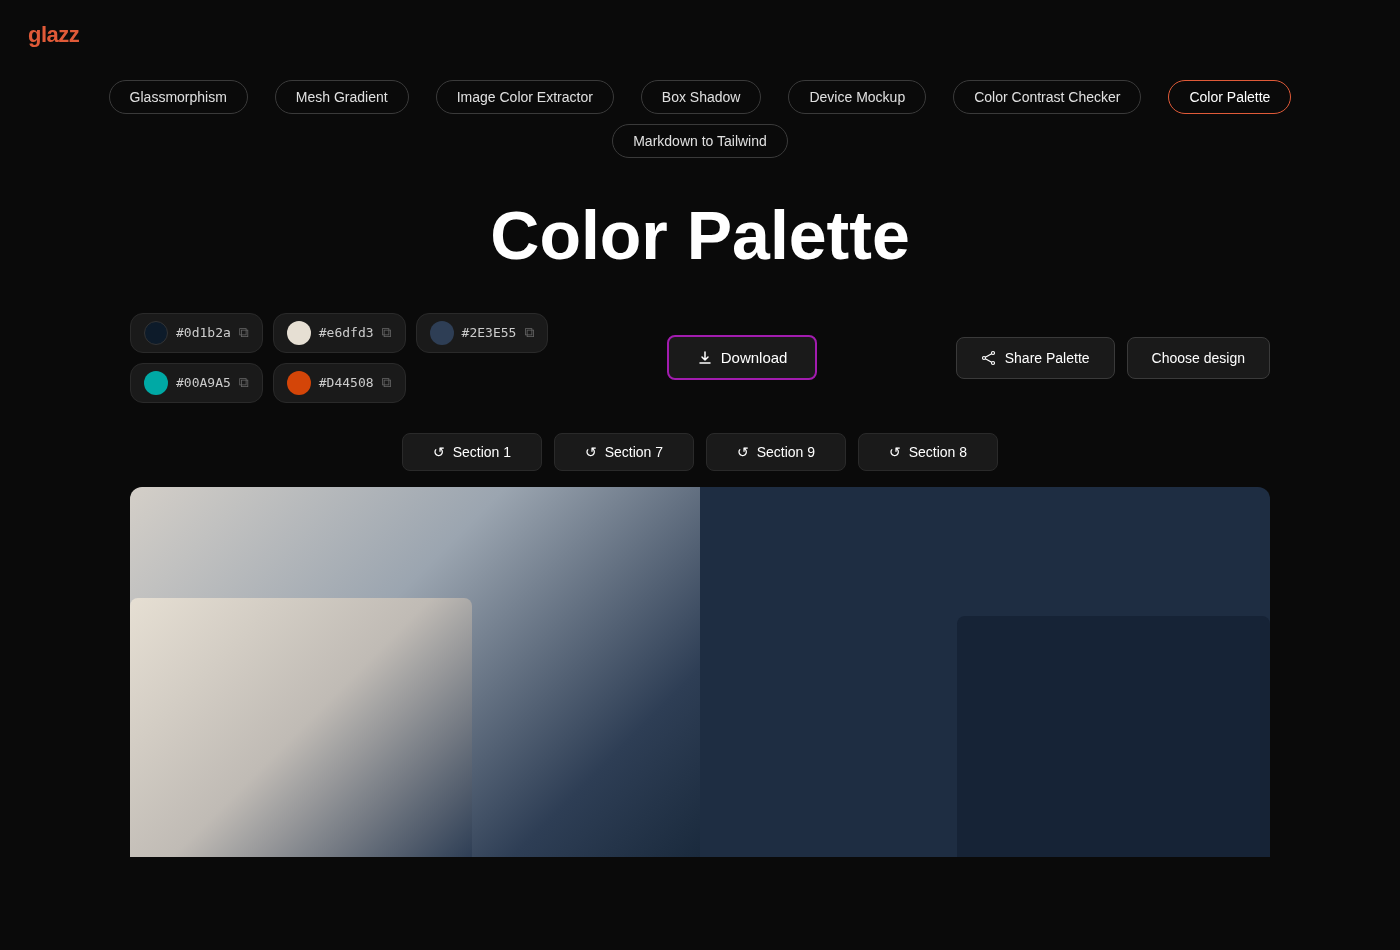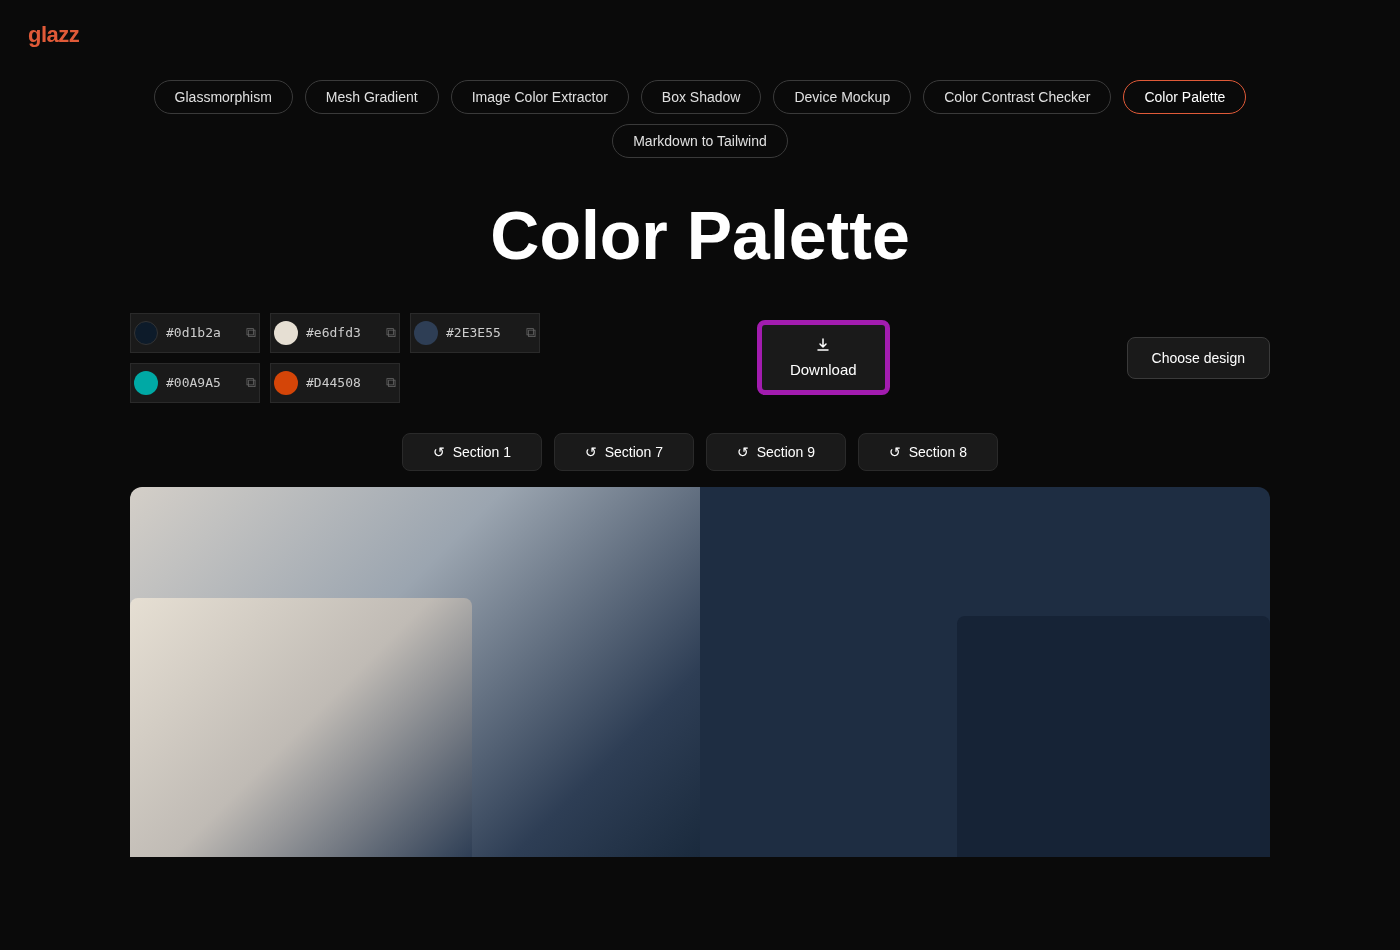--- a/index.html
+++ b/index.html
@@ -23,21 +23,21 @@
       font-size: 22px;
       font-weight: 700;
       letter-spacing: -0.5px;
     }
 
     
     .nav {
       display: flex;
       flex-wrap: wrap;
       justify-content: center;
-      gap: 12px;
+      gap: 27px;
       padding: 10px 40px 0;
     }
 
     .nav-item {
       border: 1px solid #3a3a3a;
       border-radius: 999px;
       padding: 8px 20px;
       font-size: 14px;
       color: #e0e0e0;
       cursor: pointer;
@@ -100,22 +100,22 @@
       display: flex;
       gap: 10px;
     }
 
     .swatch-item {
       display: flex;
       align-items: center;
       gap: 8px;
       background: #1a1a1a;
       border: 1px solid #2a2a2a;
-      border-radius: 0;
-      padding: 7px 3px;
+      border-radius: 13px;
+      padding: 7px 13px;
       min-width: 130px;
       cursor: pointer;
     }
 
     .swatch-circle {
       width: 24px;
       height: 24px;
       border-radius: 50%;
       flex-shrink: 0;
     }
@@ -132,28 +132,27 @@
       font-size: 14px;
       cursor: pointer;
       flex-shrink: 0;
     }
 
     .download-btn {
       display: flex;
       align-items: center;
       gap: 8px;
       background: #1a1a1a;
-      border: 5px solid #a21caf;
+      border: 2px solid #a21caf;
       border-radius: 8px;
       padding: 12px 28px;
       font-size: 15px;
       color: #ffffff;
       cursor: pointer;
       transition: background 0.2s;
-      flex-direction: column;
     }
 
     
     .right-actions {
       display: flex;
       gap: 12px;
       margin-left: 20px;
     }
 
     .action-btn {
@@ -308,20 +307,30 @@
   <div class="middle-section">
     <button class="download-btn">
       <svg width="16" height="16" viewBox="0 0 16 16" fill="none" xmlns="http://www.w3.org/2000/svg">
         <path d="M8 2v8M5 7l3 3 3-3M3 13h10" stroke="white" stroke-width="1.5" stroke-linecap="round" stroke-linejoin="round"></path>
       </svg>
       <span>Download</span>
     </button>
   </div>
 
   <div class="right-actions">
+    <button class="action-btn">
+      <svg width="16" height="16" viewBox="0 0 16 16" fill="none" xmlns="http://www.w3.org/2000/svg">
+        <circle cx="12" cy="3" r="1.5" stroke="white" stroke-width="1.2"></circle>
+        <circle cx="3" cy="8" r="1.5" stroke="white" stroke-width="1.2"></circle>
+        <circle cx="12" cy="13" r="1.5" stroke="white" stroke-width="1.2"></circle>
+        <line x1="4.3" y1="7.3" x2="10.7" y2="3.7" stroke="white" stroke-width="1.2"></line>
+        <line x1="4.3" y1="8.7" x2="10.7" y2="12.3" stroke="white" stroke-width="1.2"></line>
+      </svg>
+      <span>Share Palette</span>
+    </button>
     <button class="action-btn">
       <span>Choose design</span>
     </button>
   </div>
 </div>
 
 <div class="section-tabs">
   <button class="section-tab">
     <span class="refresh-icon">↺</span>
     <span>Section 1</span>

